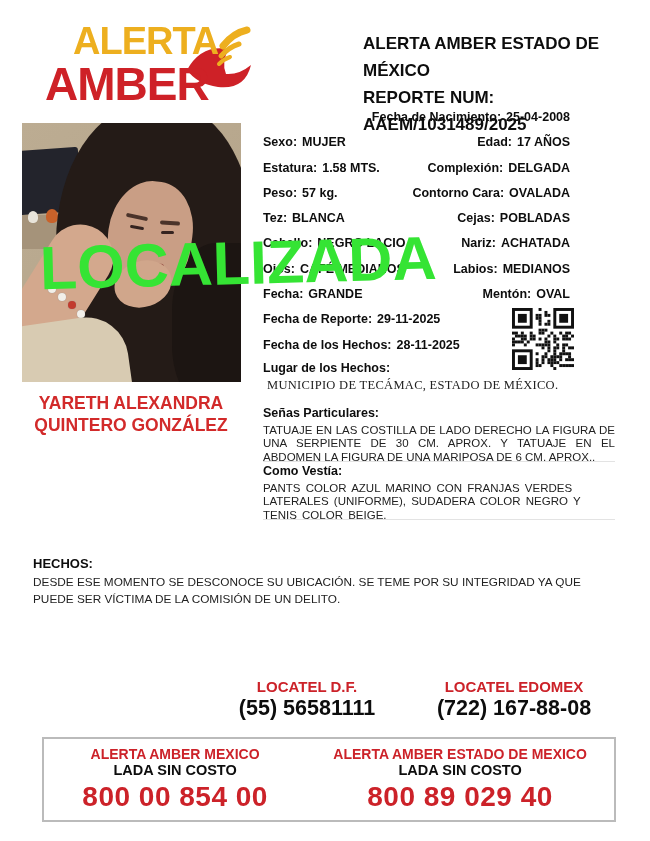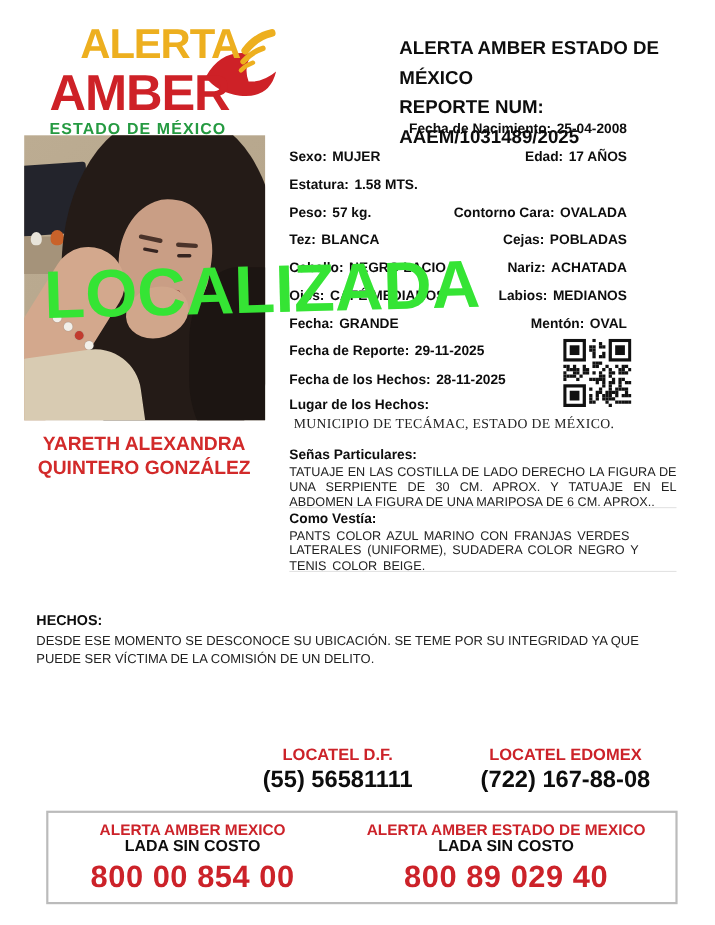--- a/index.html
+++ b/index.html
@@ -84,21 +84,20 @@
 
   <div class="logo">
     <svg class="megaphone" viewBox="0 0 78 80">
       <path d="M4,46 Q18,20 46,25 Q38,37 43,50 Q56,51 68,41 Q62,66 35,63 Q14,60 4,46 Z" fill="#CE2127"></path>
       <path d="M40,22 Q50,9 64,6" stroke="#EDAF1F" stroke-width="7" fill="none" stroke-linecap="round"></path>
       <path d="M38,32 Q46,23 56,20" stroke="#EDAF1F" stroke-width="5" fill="none" stroke-linecap="round"></path>
       <path d="M36,40 Q41,35 47,33" stroke="#EDAF1F" stroke-width="4" fill="none" stroke-linecap="round"></path>
     </svg>
     <div class="logo-alerta">ALERTA</div>
     <div class="logo-amber">AMBER</div>
-    <div class="logo-estado">ESTADO DE MÉXICO</div>
   </div>
 
   <div class="header-right">
     <div>ALERTA AMBER ESTADO DE MÉXICO</div>
     <div>REPORTE NUM: AAEM/1031489/2025</div>
   </div>
 
   <div class="photo">
     <div class="ph-tv"></div>
     <div class="ph-shelf"></div>
@@ -133,20 +132,21 @@
   <div class="fields">
     <div class="frow r-only">
       <span class="fcell"><span>Fecha de Nacimiento:</span><span class="val">25-04-2008</span></span>
     </div>
     <div class="frow">
       <span class="fcell"><span>Sexo:</span><span class="val">MUJER</span></span>
       <span class="fcell"><span>Edad:</span><span class="val">17 AÑOS</span></span>
     </div>
     <div class="frow">
       <span class="fcell"><span>Estatura:</span><span class="val">1.58 MTS.</span></span>
+      <span class="fcell"><span>Complexión:</span><span class="val">DELGADA</span></span>
     </div>
     <div class="frow">
       <span class="fcell"><span>Peso:</span><span class="val">57 kg.</span></span>
       <span class="fcell"><span>Contorno Cara:</span><span class="val">OVALADA</span></span>
     </div>
     <div class="frow">
       <span class="fcell"><span>Tez:</span><span class="val">BLANCA</span></span>
       <span class="fcell"><span>Cejas:</span><span class="val">POBLADAS</span></span>
     </div>
     <div class="frow">

